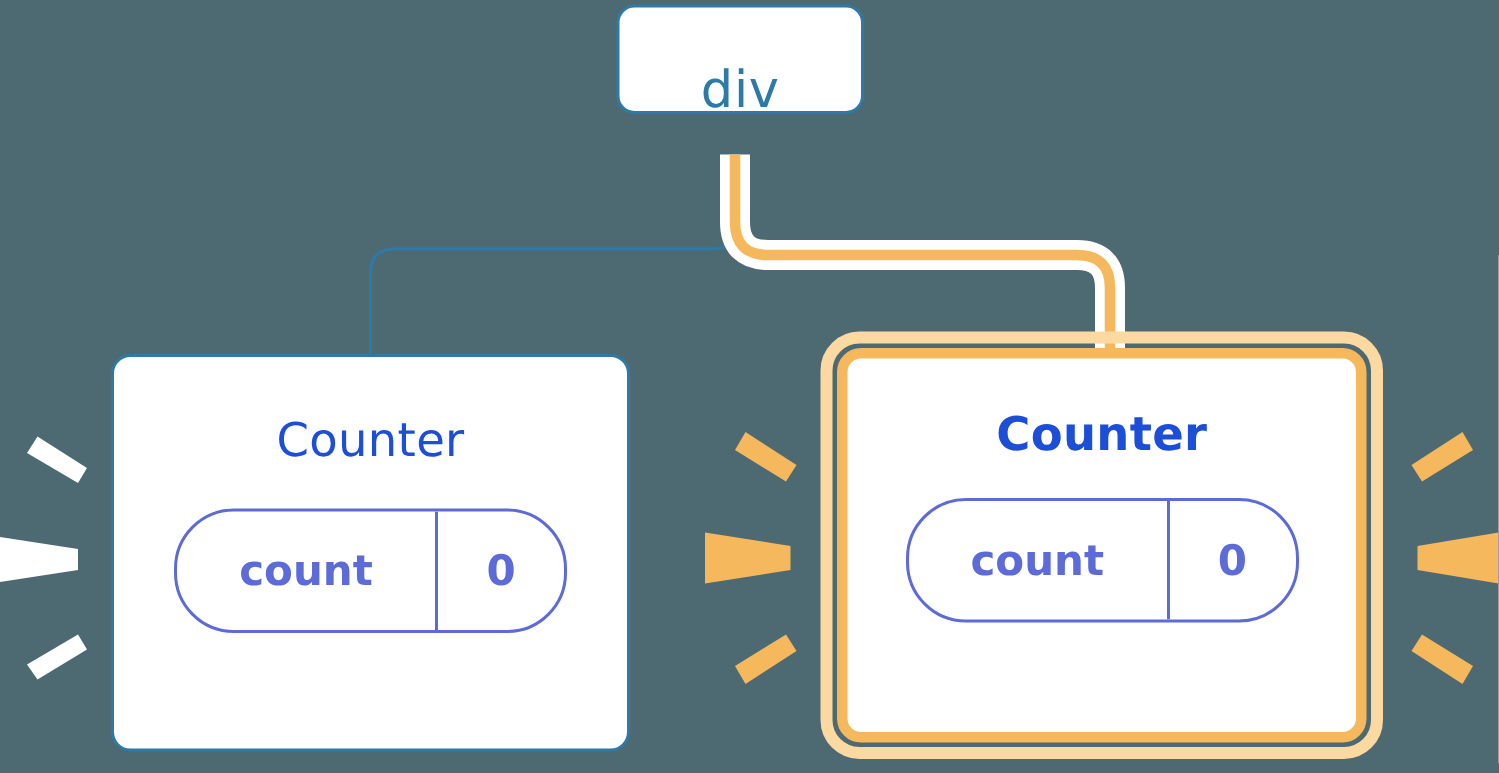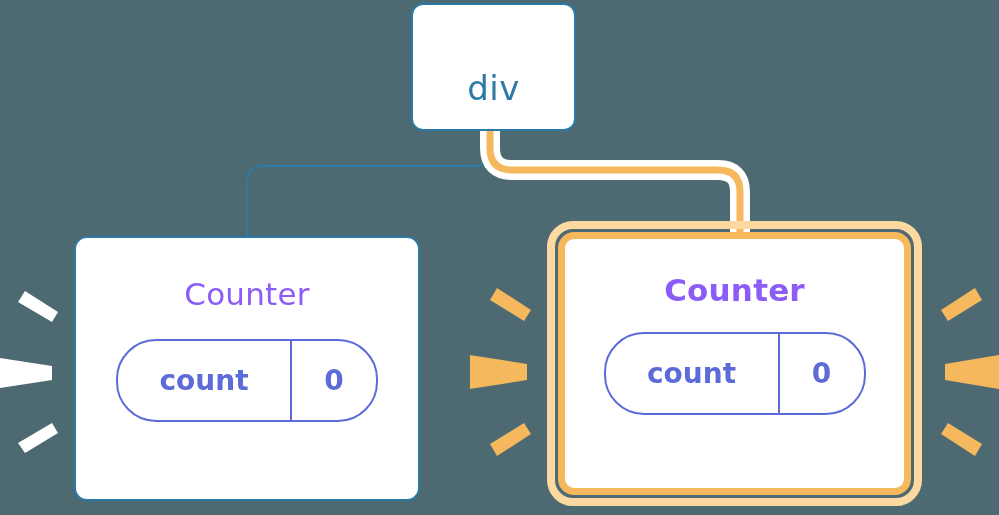--- a/index.html
+++ b/index.html
@@ -30,21 +30,21 @@
     background: #ffffff;
     box-sizing: border-box;
     display: flex;
     flex-direction: column;
     align-items: center;
   }
   #div-node {
     left: 411px;
     top: 3px;
     width: 165px;
-    height: 128px;
+    height: 73px;
     border: 2px solid #2d7aa6;
     border-radius: 12px;
     justify-content: center;
   }
   #div-node .node-title {
     font-size: 34px;
     color: #2d7aa6;
     font-weight: 400;
     letter-spacing: 0.5px;
   }
@@ -74,21 +74,21 @@
     height: 263px;
     border: 7px solid #f7b košile;
     border-radius: 16px;
   }
   #counter-right {
     border: 7px solid #f6b85c;
   }
   .node-title {
     margin-top: 41px;
     font-size: 31px;
-    color: #8b5cf6;
+    color: #1d4ed8;
     font-weight: 400;
     letter-spacing: 0.2px;
     line-height: 1;
   }
   #counter-right .node-title {
     font-weight: 700;
     margin-top: 36px;
   }
   .prop-pill {
     margin-top: 29px;

